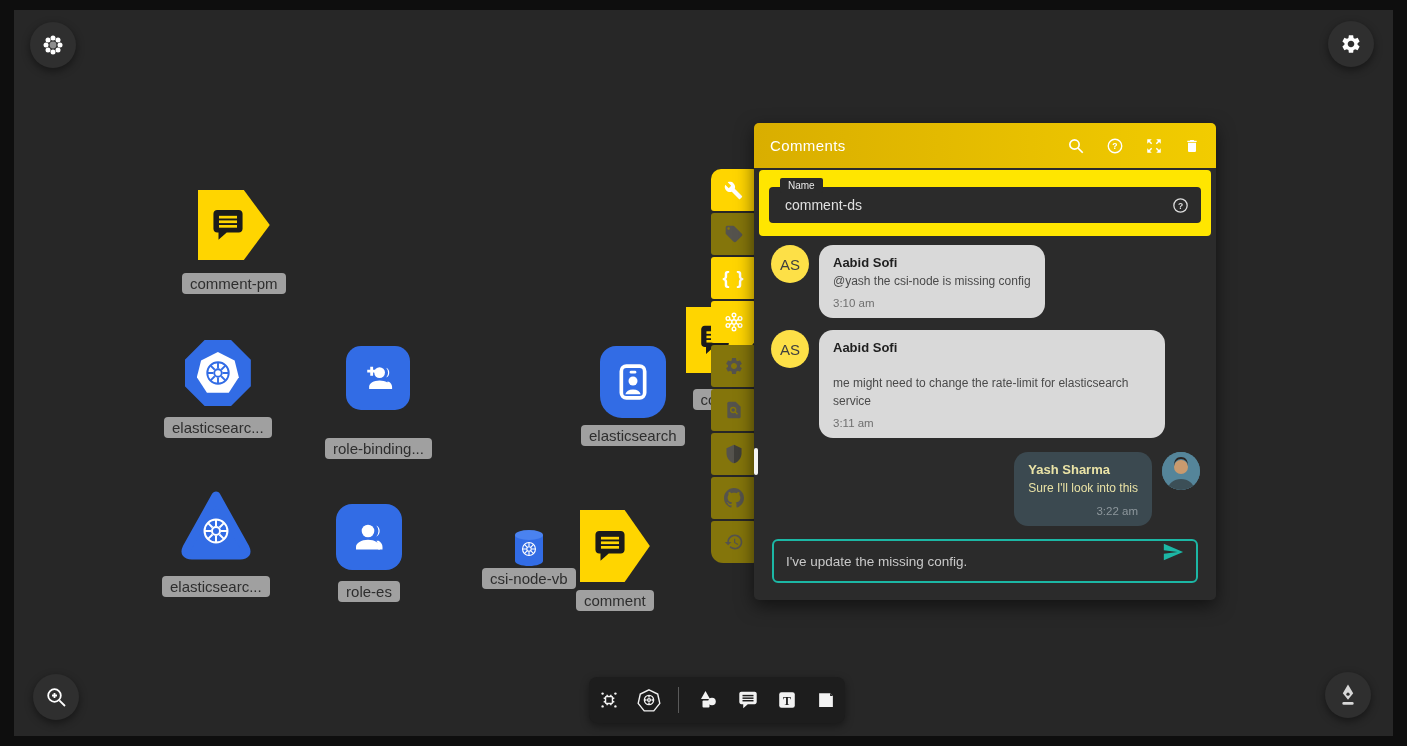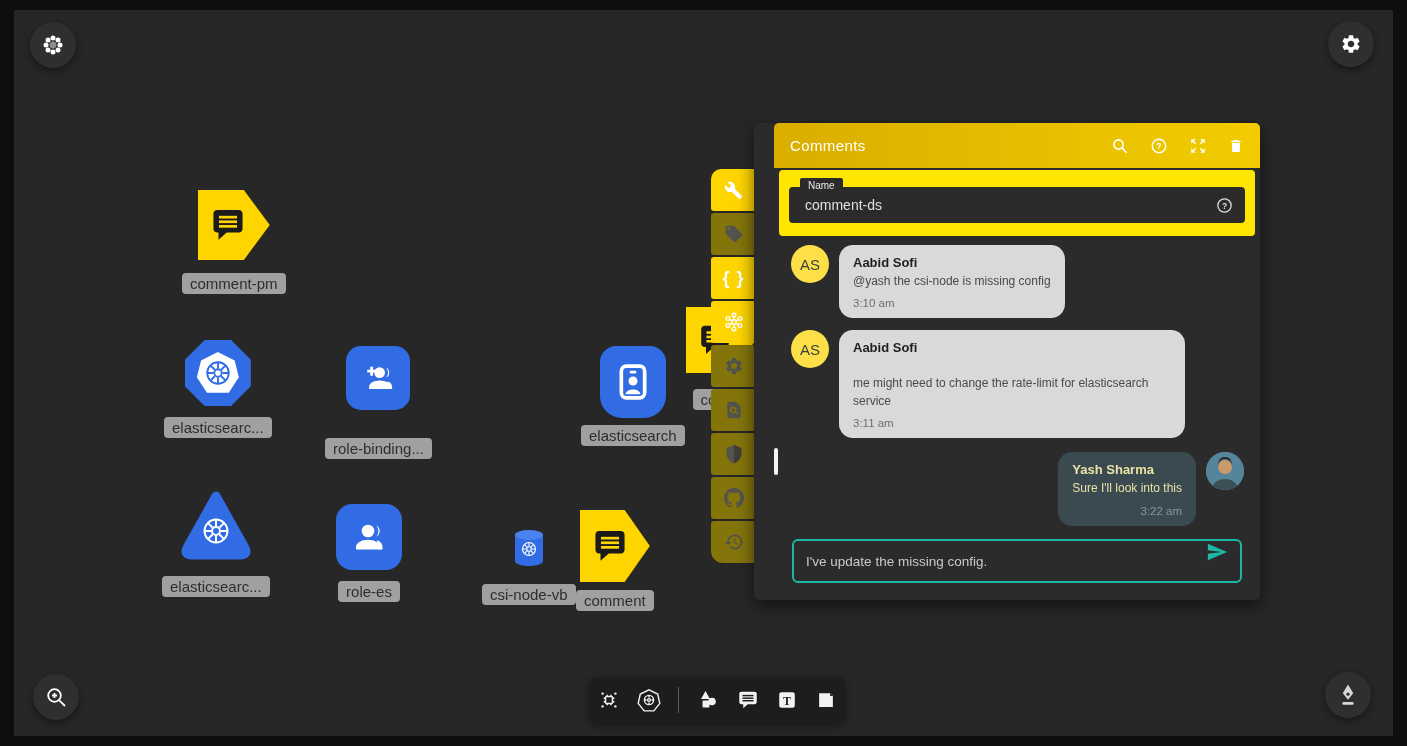--- a/index.html
+++ b/index.html
@@ -27,22 +27,22 @@
   
   .side-toolbar { position:absolute; left:697px; top:159px; width:45px; display:flex; flex-direction:column; gap:2px; z-index:40; }
   .side-btn { width:45px; height:42px; display:flex; align-items:center; justify-content:center; cursor:pointer; border-radius:3px; }
   .side-btn.on  { background:#FFD500; color:#ffffff; }
   .side-btn.off { background:#84750b; color:#55534d; }
   .side-btn:first-child { border-top-left-radius:10px; }
   .side-btn:last-child  { border-bottom-left-radius:12px; }
   .braces { font-size:18px; font-weight:700; letter-spacing:1px; }
 
   
-  .panel { position:absolute; left:740px; top:113px; width:506px; height:477px; background:#2b2b2b;
-           border-radius:5px; box-shadow:0 6px 18px rgba(0,0,0,.55); z-index:50; display:flex; flex-direction:column;padding-left:20px; }
+  .panel { position:absolute; left:740px; top:113px; width:462px; height:477px; background:#2b2b2b;
+           border-radius:5px; box-shadow:0 6px 18px rgba(0,0,0,.55); z-index:50; display:flex; flex-direction:column; }
   .panel-header { height:45px; background:linear-gradient(90deg,#D9AE00,#F2CC00); border-radius:5px 5px 0 0;
                   display:flex; align-items:center; padding:0 16px; color:#fff; }
   .panel-title { font-size:15px; letter-spacing:.4px; flex:1; }
   .hdr-icons { display:flex; align-items:center; gap:21px; }
   .hdr-icons svg { display:block; cursor:pointer; }
 
   .name-block { margin:2px 5px 0 5px; background:#FFE600; border-radius:4px; padding:17px 10px 13px 10px; }
   .name-box { position:relative; background:#2b2b2b; border-radius:4px; height:36px; display:flex; align-items:center; padding:0 12px 0 16px; }
   .name-label { position:absolute; top:-9px; left:11px; background:#2b2b2b; color:#e8e8e8; font-size:10px; padding:2px 8px; border-radius:2px; }
   .name-input { flex:1; background:transparent; border:none; outline:none; color:#e0e0e0; font-size:14px; font-family:"Liberation Sans",sans-serif; }
@@ -180,21 +180,21 @@
     </div>
 
     <div class="node" style="left:468px;top:518px">
       <svg width="36" height="40" viewBox="0 0 36 40">
         <path d="M4 7v26c0 2.8 6.3 5 14 5s14-2.2 14-5V7z" fill="#326CE5"></path>
         <ellipse cx="18" cy="7" rx="14" ry="5" fill="#4a82f0"></ellipse>
         <g style="color:#fff">
             <use href="#k8swheel" x="9" y="12" width="18" height="18"></use>
           </g>
       </svg>
-      <div class="chip" style="margin-top:16px">csi-node-vb</div>
+      <div class="chip" style="">csi-node-vb</div>
     </div>
 
     <div class="node" style="left:562px;top:500px">
       <div class="comment-shape" style="width:70px;height:72px">
         <svg width="38" height="38">
             <use href="#chatglyph"></use>
           </svg>
       </div>
       <div class="chip" style="margin-top:8px">comment</div>
     </div>

